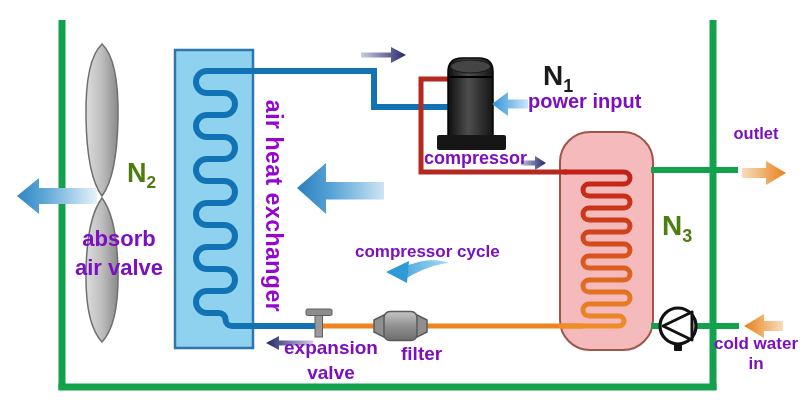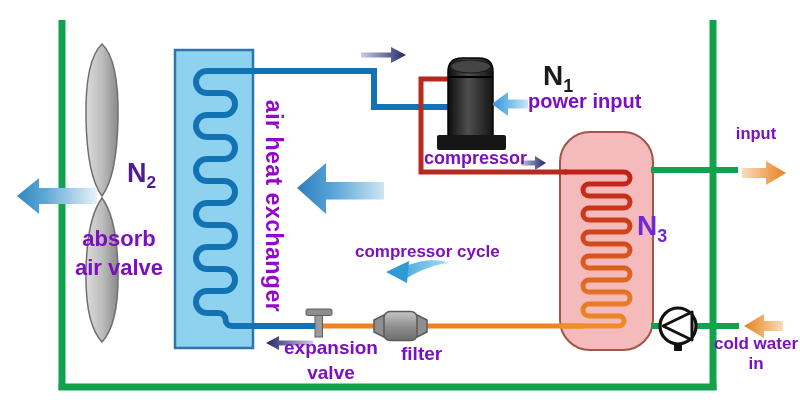--- a/index.html
+++ b/index.html
@@ -2,31 +2,31 @@
 <html><head>
 <meta charset="utf-8">
 <style>
   html,body{margin:0;padding:0;background:#fff;}
   .stage{position:relative;width:800px;height:405px;background:#ffffff;overflow:hidden;
          font-family:"Liberation Sans",sans-serif;}
   .stage svg{position:absolute;left:0;top:0;z-index:1;}
   .lbl{position:absolute;z-index:2;font-weight:bold;color:#7c0fc0;white-space:nowrap;}
   .lbl .l2{display:block;}
   sub{font-size:0.64em;}
-  #lbl-n2{left:127px;top:158px;font-size:27px;color:#4c1d95;}
+  #lbl-n2{left:127px;top:158px;font-size:27px;color:#4d7c0f;}
   #lbl-absorb{left:57px;top:224px;width:124px;text-align:center;font-size:22px;line-height:29px;white-space:normal;}
   #lbl-ahe{left:273px;top:206px;font-size:23px;color:#9507ce;letter-spacing:0.5px;
            transform:translate(-50%,-50%) rotate(90deg);}
   #lbl-n1{left:543px;top:60px;font-size:28px;color:#1b1b1b;text-align:center;}
   #lbl-power{left:528px;top:90px;font-size:20px;}
   #lbl-compressor{left:424px;top:148px;font-size:18px;}
   #lbl-refrig{left:355px;top:242px;font-size:17px;}
   #lbl-expansion{left:282px;top:335px;width:98px;text-align:center;font-size:19px;line-height:25px;white-space:normal;}
   #lbl-filter{left:401px;top:343px;font-size:19px;}
-  #lbl-n3{left:637px;top:210px;font-size:28px;color:#6d28d9;}
+  #lbl-n3{left:662px;top:210px;font-size:28px;color:#4d7c0f;}
   #lbl-hot{left:712px;top:124px;width:88px;text-align:center;font-size:16.5px;line-height:19px;white-space:normal;}
   #lbl-cold{left:710px;top:334px;width:92px;text-align:center;font-size:17px;line-height:20px;white-space:normal;}
 </style>
 </head>
 <body>
 
 <div class="stage">
 
 <svg width="800" height="405" viewBox="0 0 800 405">
   <defs>
@@ -170,17 +170,17 @@
 <div class="lbl" id="lbl-compressor">compressor</div>
 
 <div class="lbl" id="lbl-refrig">compressor cycle</div>
 
 <div class="lbl" id="lbl-expansion"><span>expansion</span><span class="l2">valve</span></div>
 
 <div class="lbl" id="lbl-filter">filter</div>
 
 <div class="lbl" id="lbl-n3"><span>N</span><sub>3</sub></div>
 
-<div class="lbl" id="lbl-hot"><span class="l2">input</span></div>
+<div class="lbl" id="lbl-hot"><span class="l2">outlet</span></div>
 
 <div class="lbl" id="lbl-cold"><span>cold water</span><span class="l2">in</span></div>
 
 </div>
 
 </body></html>

